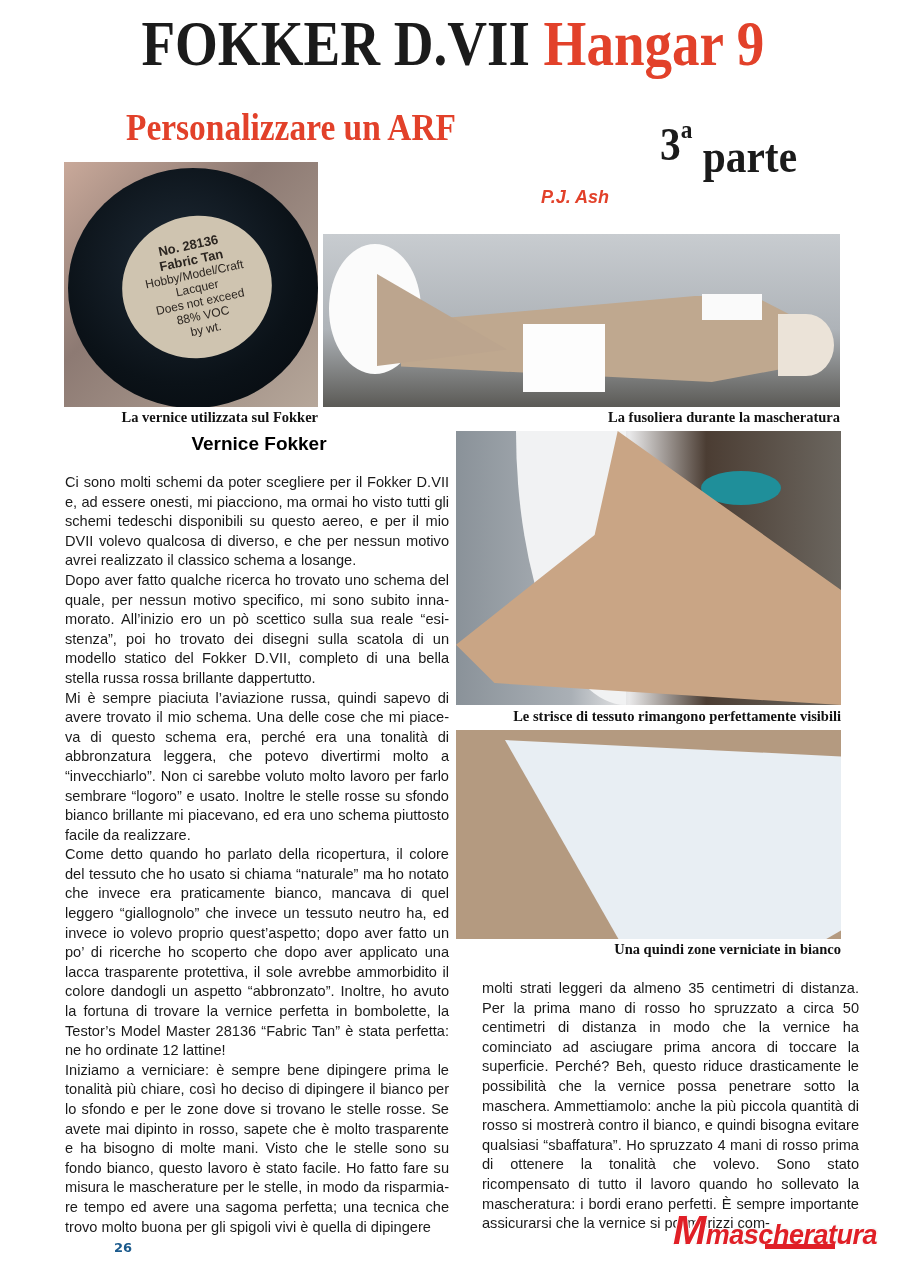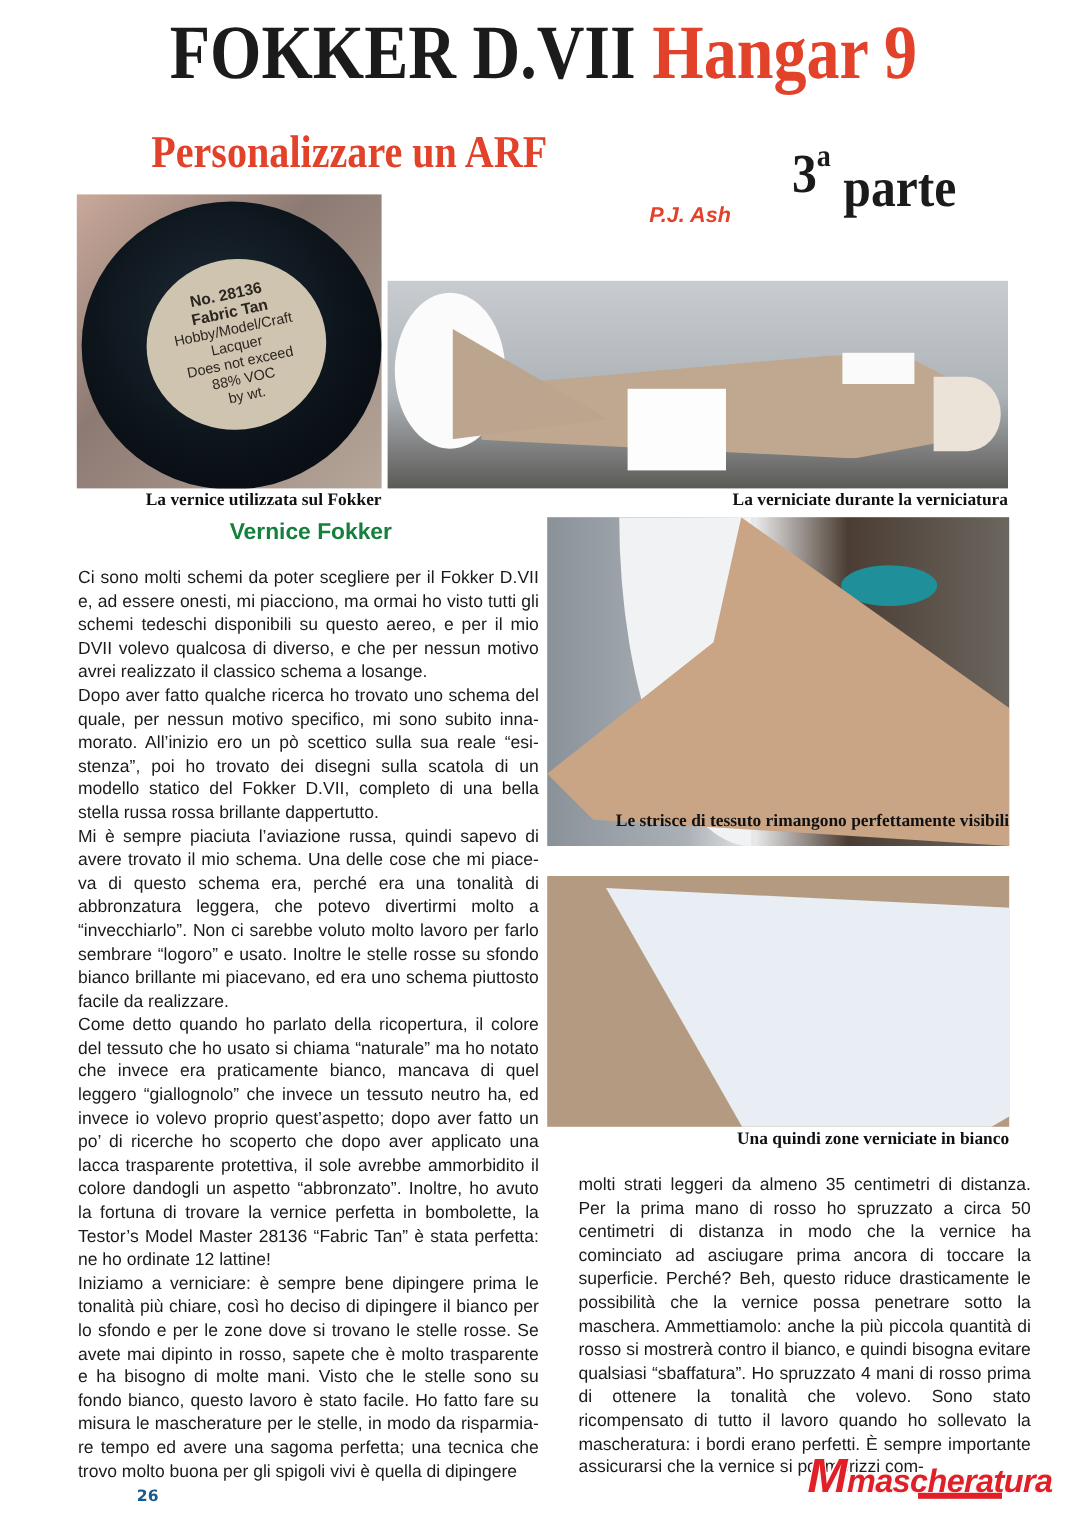--- a/index.html
+++ b/index.html
@@ -25,21 +25,21 @@
   }
   .part {
     left: 660px; top: 104px;
     font-family: "Liberation Serif", serif; font-weight: bold;
     font-size: 46px; line-height: 52px; color: #1b1b1b; white-space: nowrap;
     transform: scaleX(0.9); transform-origin: 0 0;
   }
   .part sup { font-size: 26px; vertical-align: 22px; }
   .part .word { display: inline-block; transform: translateY(12px); }
   .author {
-    left: 541px; top: 169px;
+    left: 541px; top: 187px;
     font-family: "Liberation Sans", sans-serif; font-weight: bold; font-style: italic;
     font-size: 18px; color: #e2412a;
   }
 
   
   .photo { position: absolute; overflow: hidden; }
   .caption {
     position: absolute; text-align: right;
     font-family: "Liberation Serif", serif; font-weight: bold; font-size: 14.5px; color: #111;
     white-space: nowrap;
@@ -77,21 +77,21 @@
   .stab-teal { position: absolute; left: 245px; top: 40px; width: 80px; height: 34px; border-radius: 50%; background: #1f8f9a; }
 
   
   .wing-photo { left: 456px; top: 730px; width: 385px; height: 209px; background: #b49a80; }
   .wing-white { position: absolute; left: 30px; top: 10px; width: 380px; height: 220px; background: #e8eef3;
     clip-path: polygon(5% 0, 100% 8%, 100% 80%, 80% 100%, 38% 100%); }
 
   
   .section-heading {
     left: 64px; top: 433px; width: 390px; text-align: center;
-    font-family: "Liberation Sans", sans-serif; font-weight: bold; font-size: 19px; color: #15803d;
+    font-family: "Liberation Sans", sans-serif; font-weight: bold; font-size: 19px; color: #000000;
   }
 
   
   .col {
     position: absolute;
     font-family: "Liberation Sans", sans-serif; font-size: 14.6px; line-height: 19.6px;
     color: #1a1a1a; text-align: justify; hyphens: manual;
   }
   .col p { margin: 0; }
   .col-left { left: 65px; top: 473px; width: 384px; }
@@ -138,30 +138,30 @@
 <div class="caption" style="left:64px; top:409px; width:254px;">La vernice utilizzata sul Fokker</div>
 
 <div class="photo fus-photo">
   <div class="fus-disc"></div>
   <div class="fus-body"></div>
   <div class="fus-tail"></div>
   <div class="fus-white1"></div>
   <div class="fus-white2"></div>
   <div class="fus-nose"></div>
 </div>
-<div class="caption" style="left:323px; top:409px; width:517px;">La verniciate durante la verniciatura</div>
+<div class="caption" style="left:323px; top:409px; width:517px;">La fusoliera durante la mascheratura</div>
 
 <div class="abs section-heading">Vernice Fokker</div>
 
 <div class="photo stab-photo">
   <div class="stab-white"></div>
   <div class="stab-teal"></div>
   <div class="stab-tan"></div>
 </div>
-<div class="caption" style="left:456px; top:676px; width:385px;">Le strisce di tessuto rimangono perfettamente visibili</div>
+<div class="caption" style="left:456px; top:708px; width:385px;">Le strisce di tessuto rimangono perfettamente visibili</div>
 
 <div class="photo wing-photo">
   <div class="wing-white"></div>
 </div>
 <div class="caption" style="left:456px; top:941px; width:385px;">Una quindi zone verniciate in bianco</div>
 
 <div class="col col-left">
   <p>Ci sono molti schemi da poter scegliere per il Fokker D.VII e, ad essere onesti, mi piacciono, ma ormai ho visto tutti gli schemi tedeschi disponibili su questo aereo, e per il mio DVII volevo qualcosa di diverso, e che per nessun motivo avrei realizzato il classico schema a losange.</p>
   <p>Dopo aver fatto qualche ricerca ho trovato uno schema del quale, per nessun motivo specifico, mi sono subito inna­morato. All’inizio ero un pò scettico sulla sua reale “esi­stenza”, poi ho trovato dei disegni sulla scatola di un modello statico del Fokker D.VII, completo di una bella stella russa rossa brillante dappertutto.</p>
   <p>Mi è sempre piaciuta l’aviazione russa, quindi sapevo di avere trovato il mio schema. Una delle cose che mi piace­va di questo schema era, perché era una tonalità di abbronzatura leggera, che potevo divertirmi molto a “invecchiarlo”. Non ci sarebbe voluto molto lavoro per farlo sembrare “logoro” e usato. Inoltre le stelle rosse su sfondo bianco brillante mi piacevano, ed era uno schema piutto­sto facile da realizzare.</p>

